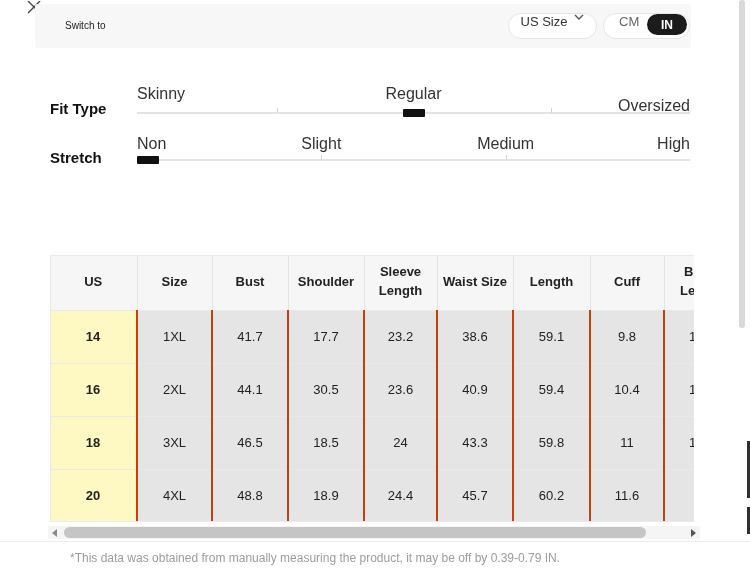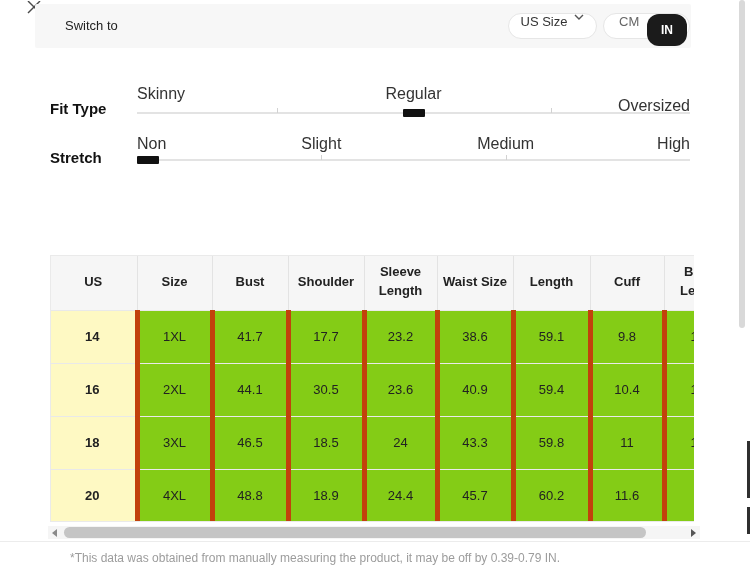--- a/index.html
+++ b/index.html
@@ -2,43 +2,43 @@
 <html><head>
 <meta charset="utf-8">
 <style>
   html,body{margin:0;padding:0;background:#fff;}
   .page{position:relative;width:750px;height:576px;background:#fff;overflow:hidden;
         font-family:"Liberation Sans",sans-serif;color:#222;}
 
   
   .close-x{position:absolute;left:27px;top:1px;width:14px;height:13px;cursor:pointer;}
   .topbar{position:absolute;left:35px;top:4px;width:656px;height:44px;background:#f7f7f7;border-radius:2px;}
-  .switch-label{position:absolute;left:30px;top:0;height:44px;line-height:44px;font-size:13px;color:#222;text-align:center;}
+  .switch-label{position:absolute;left:30px;top:0;height:44px;line-height:44px;font-size:10px;color:#222;text-align:center;}
   .pill{position:absolute;top:9px;height:26px;background:#fff;border:1px solid #e6e6e6;border-radius:14px;
         box-sizing:border-box;display:flex;align-items:flex-start;}
   .size-pill{left:473px;width:89px;justify-content:center;gap:7px;font-size:13px;color:#333;cursor:pointer;}
   .unit-pill{left:568px;width:87px;}
   .unit-cm{font-size:13px;color:#666;padding-left:15px;cursor:pointer;}
-  .unit-in{margin-left:auto;margin-right:2px;width:40px;height:32px;border-radius:12px;background:#1b1b1b;
+  .unit-in{margin-left:auto;margin-right:2px;width:40px;height:21px;border-radius:12px;background:#1b1b1b;
            color:#fff;font-size:12px;font-weight:bold;display:flex;align-items:center;justify-content:center;cursor:pointer;}
 
   
   .slider-name{position:absolute;left:50px;font-size:15px;font-weight:bold;color:#111;}
   .slider-opt{position:absolute;font-size:16px;color:#333;white-space:nowrap;}
   .slider-track{position:absolute;left:137px;width:553px;height:2px;background:#e3e3e3;}
   .slider-tick{position:absolute;width:1px;height:5px;background:#d2d2d2;}
   .slider-indicator{position:absolute;width:22px;height:8px;background:#111;border-radius:1px;}
 
   
   .pm-title{position:absolute;left:50px;top:220px;font-size:17.5px;font-weight:bold;color:#111;}
   .table-clip{position:absolute;left:50px;top:255px;width:644px;height:268px;overflow:hidden;}
   table.pm{border-collapse:collapse;table-layout:fixed;width:689px;}
   table.pm th,table.pm td{font-size:13px;text-align:center;color:#222;padding:0 4px;box-sizing:border-box;}
   table.pm th{height:55px;background:#f6f6f6;font-weight:bold;border-left:1px solid #e3e3e3;line-height:1.45;}
-  table.pm td{height:53px;border-left:5px solid #c2410c;border-top:1px solid #e9e9e9;background:#84cc16;}
+  table.pm td{height:53px;border-left:2px solid #c2410c;border-top:1px solid #e9e9e9;background:#e5e5e5;}
   table.pm th:first-child,table.pm td:first-child{border-left:none;}
   table.pm td.us-col{font-weight:bold;background:#fef9c3;}
   table.pm td.clip-col{text-align:left;padding-left:24px;}
   table.pm th.clip-col{text-align:center;}
   .pm-border{position:absolute;left:50px;top:255px;width:644px;height:267px;border:1px solid #eaeaea;border-right:none;box-sizing:border-box;pointer-events:none;}
 
   
   .hscroll{position:absolute;left:48px;top:526px;width:652px;height:13px;background:#f5f5f5;}
   .hthumb{position:absolute;left:16px;top:1px;width:582px;height:11px;background:#c5c5c5;border-radius:6px;cursor:pointer;}
   .harrow{position:absolute;top:3px;width:0;height:0;border-top:4px solid transparent;border-bottom:4px solid transparent;cursor:pointer;}

